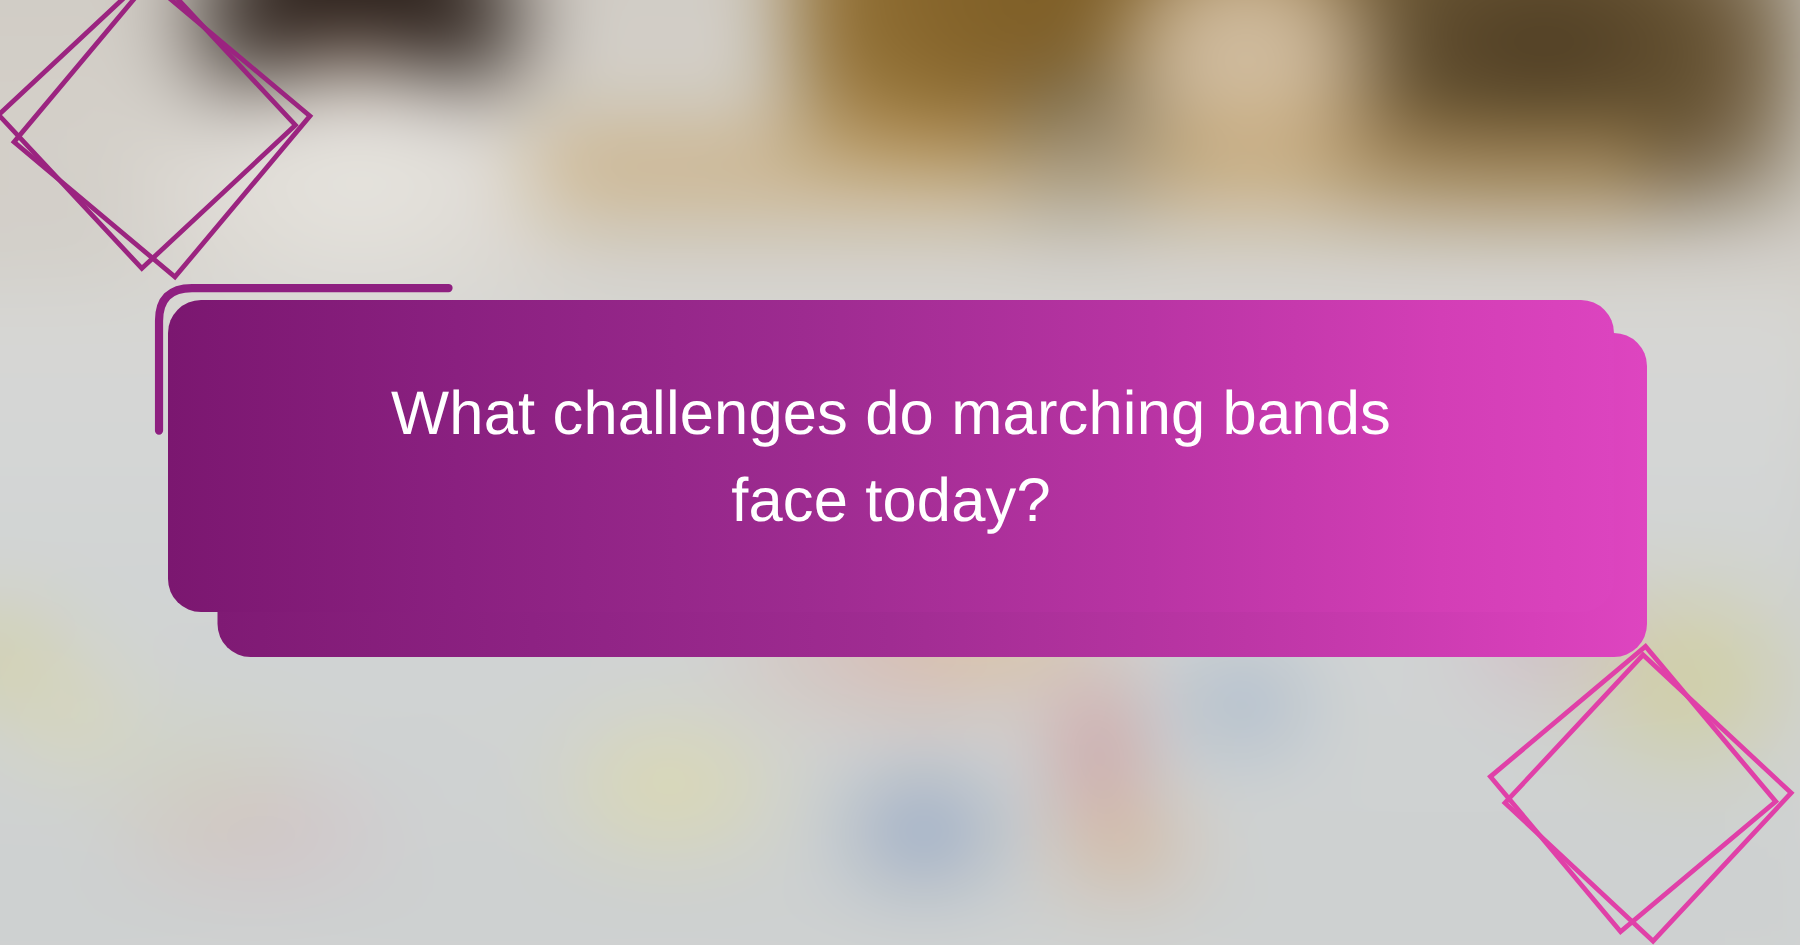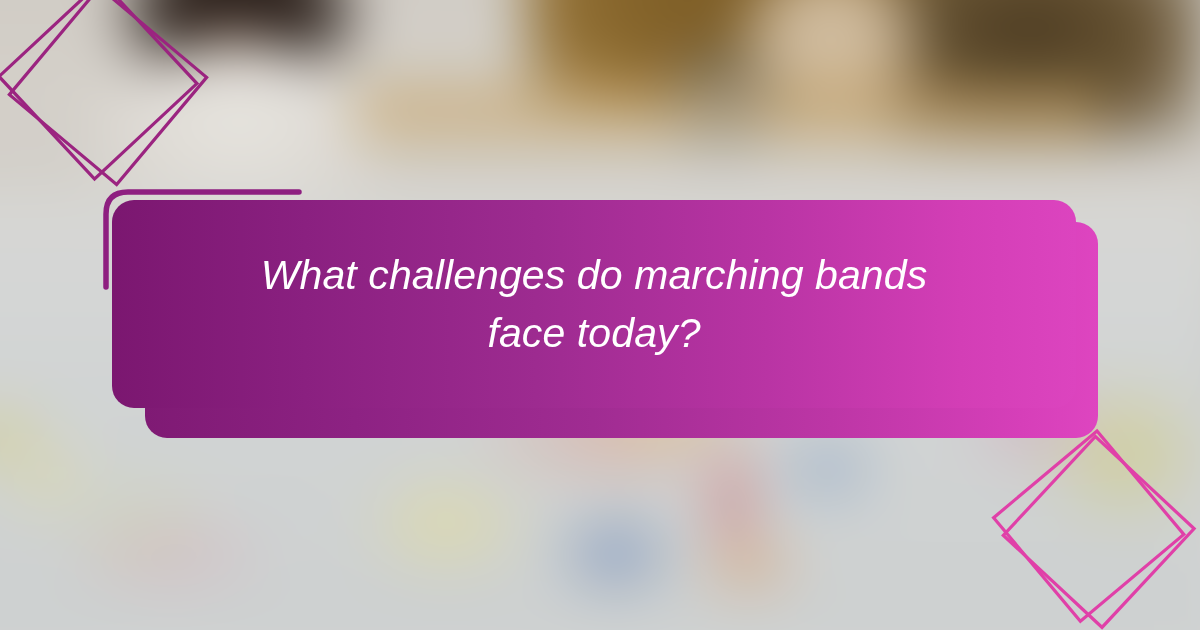--- a/index.html
+++ b/index.html
@@ -162,21 +162,20 @@
       #8a2080 20%,
       #9d2b90 44%,
       #b934a4 68%,
       #d33eb6 88%,
       #dc44bf 100%);
     display: flex;
     align-items: center;
     justify-content: center;
     box-sizing: border-box;
     padding: 0 40px;
-    font-style: italic;
   }
 
   .headline {
     margin: 0;
     color: #ffffff;
     font-family: "Liberation Sans", "DejaVu Sans", sans-serif;
     font-size: 41px;
     font-weight: 400;
     line-height: 1.42;
     text-align: center;

